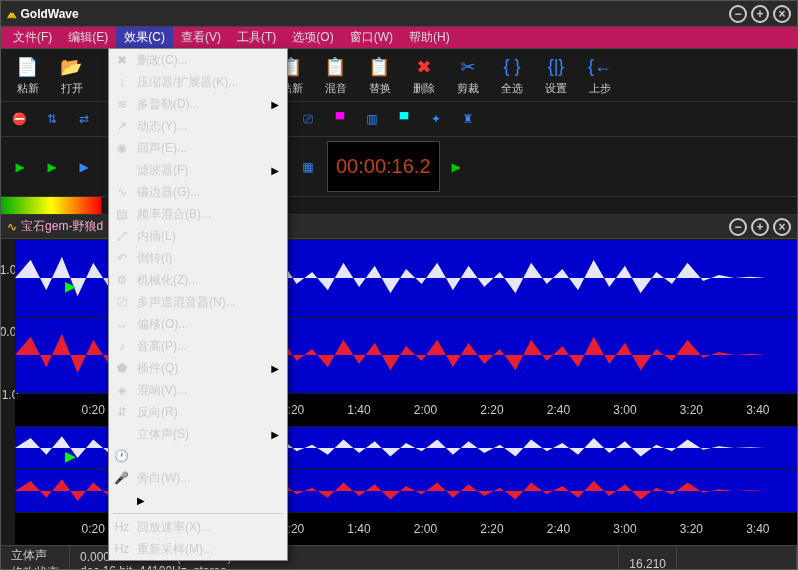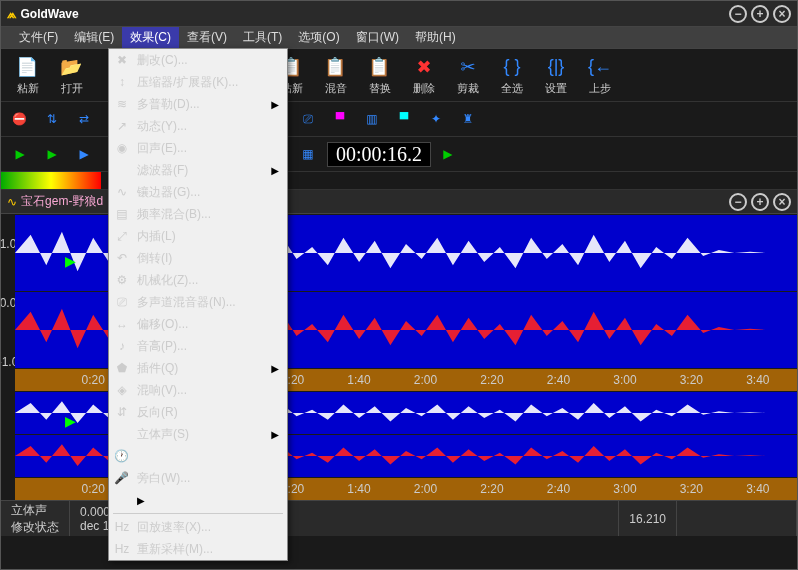--- a/index.html
+++ b/index.html
@@ -2,41 +2,41 @@
 <html><head>
 <meta charset="utf-8">
 <style>
 *{margin:0;padding:0;box-sizing:border-box;font-family:"Microsoft YaHei",Arial,sans-serif;font-size:12px;color:#ccc}
 body{background:#1a1a1a;width:798px;height:570px;overflow:hidden;border:1px solid #555}
 .titlebar{height:26px;background:#2a2a2a;display:flex;align-items:center;padding:0 6px;border-bottom:1px solid #444}
 .titlebar .logo{color:#ffcc00;font-weight:bold;margin-right:4px}
 .titlebar .title{color:#fff;font-weight:bold;flex:1}
 .winbtns{display:flex;gap:4px}
 .winbtn{width:18px;height:18px;border:2px solid #ccc;border-radius:50%;display:flex;align-items:center;justify-content:center;cursor:pointer;font-weight:bold;color:#ccc}
-.menubar{height:22px;background:#404040;display:flex;align-items:center;padding:0 10px;border-bottom:1px solid #444}
+.menubar{height:22px;background:#be185d;display:flex;align-items:center;padding:0 4px;border-bottom:1px solid #444}
 .menubar .mitem{padding:2px 8px;cursor:pointer;color:#ddd}
 .menubar .mitem.active{background:#3a3aaa;color:#fff}
 .toolbar{background:#1a1a1a;padding:4px 6px;display:flex;flex-wrap:wrap;gap:2px;align-items:center;border-bottom:1px solid #333}
 .tbtn{width:42px;height:44px;display:flex;flex-direction:column;align-items:center;justify-content:center;cursor:pointer;gap:2px}
 .tbtn .ic{width:24px;height:24px;display:flex;align-items:center;justify-content:center;font-size:18px}
 .tbtn .lbl{font-size:11px;color:#ccc}
 .toolbar2{background:#1a1a1a;padding:4px 6px;display:flex;gap:6px;align-items:center;border-bottom:1px solid #333}
 .ibtn{width:26px;height:26px;display:flex;align-items:center;justify-content:center;cursor:pointer;font-size:18px}
 .toolbar3{background:#1a1a1a;padding:4px 6px;display:flex;gap:6px;align-items:center;border-bottom:1px solid #333}
-.timedisp{font-family:Liberation Serif, serif;font-size:20px;color:#ffffff;padding:0 8px;border:1px solid #444;background:#000}
+.timedisp{font-family:Liberation Sans, sans-serif;font-size:20px;color:#c2410c;padding:13px 8px;border:1px solid #444;background:#000}
 .levelbar{height:18px;background:#1a1a1a;border-bottom:1px solid #333;display:flex}
 .lvl{height:100%;background:linear-gradient(90deg,#0a0,#ff0,#f00);width:100px}
 .dochdr{height:24px;background:#2a2a2a;display:flex;align-items:center;padding:0 6px;border-bottom:1px solid #444}
 .dochdr .dtitle{color:#f9a8d4;flex:1}
 .wavearea{position:relative;background:#1a1a1a}
 .wave{height:76px;background:#0000cc;position:relative;margin:1px 0;overflow:hidden}
 .wave.sm{height:42px}
 .wave.red .wf{background:#f00}
 .wave .wf{position:absolute;left:0;right:0;top:10%;bottom:10%;background:#fff;opacity:0.9;clip-path:polygon(0 50%,2% 20%,4% 70%,6% 15%,8% 80%,10% 25%,12% 65%,14% 30%,16% 75%,18% 20%,20% 60%,22% 35%,24% 70%,26% 25%,28% 65%,30% 30%,32% 75%,34% 20%,36% 60%,38% 40%,40% 70%,42% 25%,44% 65%,46% 30%,48% 75%,50% 35%,52% 60%,54% 25%,56% 70%,58% 30%,60% 65%,62% 40%,64% 75%,66% 25%,68% 60%,70% 35%,72% 70%,74% 20%,76% 65%,78% 30%,80% 75%,82% 40%,84% 60%,86% 25%,88% 55%,90% 45%,92% 50%,94% 48%,96% 50%,98% 50%,100% 50%,100% 50%,0 50%)}
-.ruler{height:22px;background:#a16207;display:flex;align-items:center;color:#ccc;font-size:10px;position:relative}
+.ruler{height:32px;background:#000000;display:flex;align-items:center;color:#ccc;font-size:10px;position:relative}
 .ruler span{position:absolute}
 .playcur{position:absolute;top:0;bottom:0;width:14px;left:50px;pointer-events:none}
 .playcur::before{content:"▶";color:#0f0;font-size:14px;position:absolute;top:50%}
 .statusbar{height:36px;background:#2a2a2a;border-top:1px solid #444;display:flex;align-items:center;font-size:11px;color:#ccc}
 .statusbar .cell{padding:2px 10px;border-right:1px solid #444;height:100%;display:flex;flex-direction:column;justify-content:center}
 .dropdown{position:absolute;left:108px;top:48px;width:180px;background:#f0f0f0;border:1px solid #888;box-shadow:2px 2px 6px rgba(0,0,0,0.5);z-index:100}
 .dropdown .ditem{height:22px;display:flex;align-items:center;padding:0 8px 0 4px;cursor:pointer;color:#000;gap:6px}
 .dropdown .ditem.dis{color:#999}
 .dropdown .dic{width:18px;height:16px;display:flex;align-items:center;justify-content:center;font-size:12px}
 .dropdown .dlbl{flex:1;font-size:12px}

